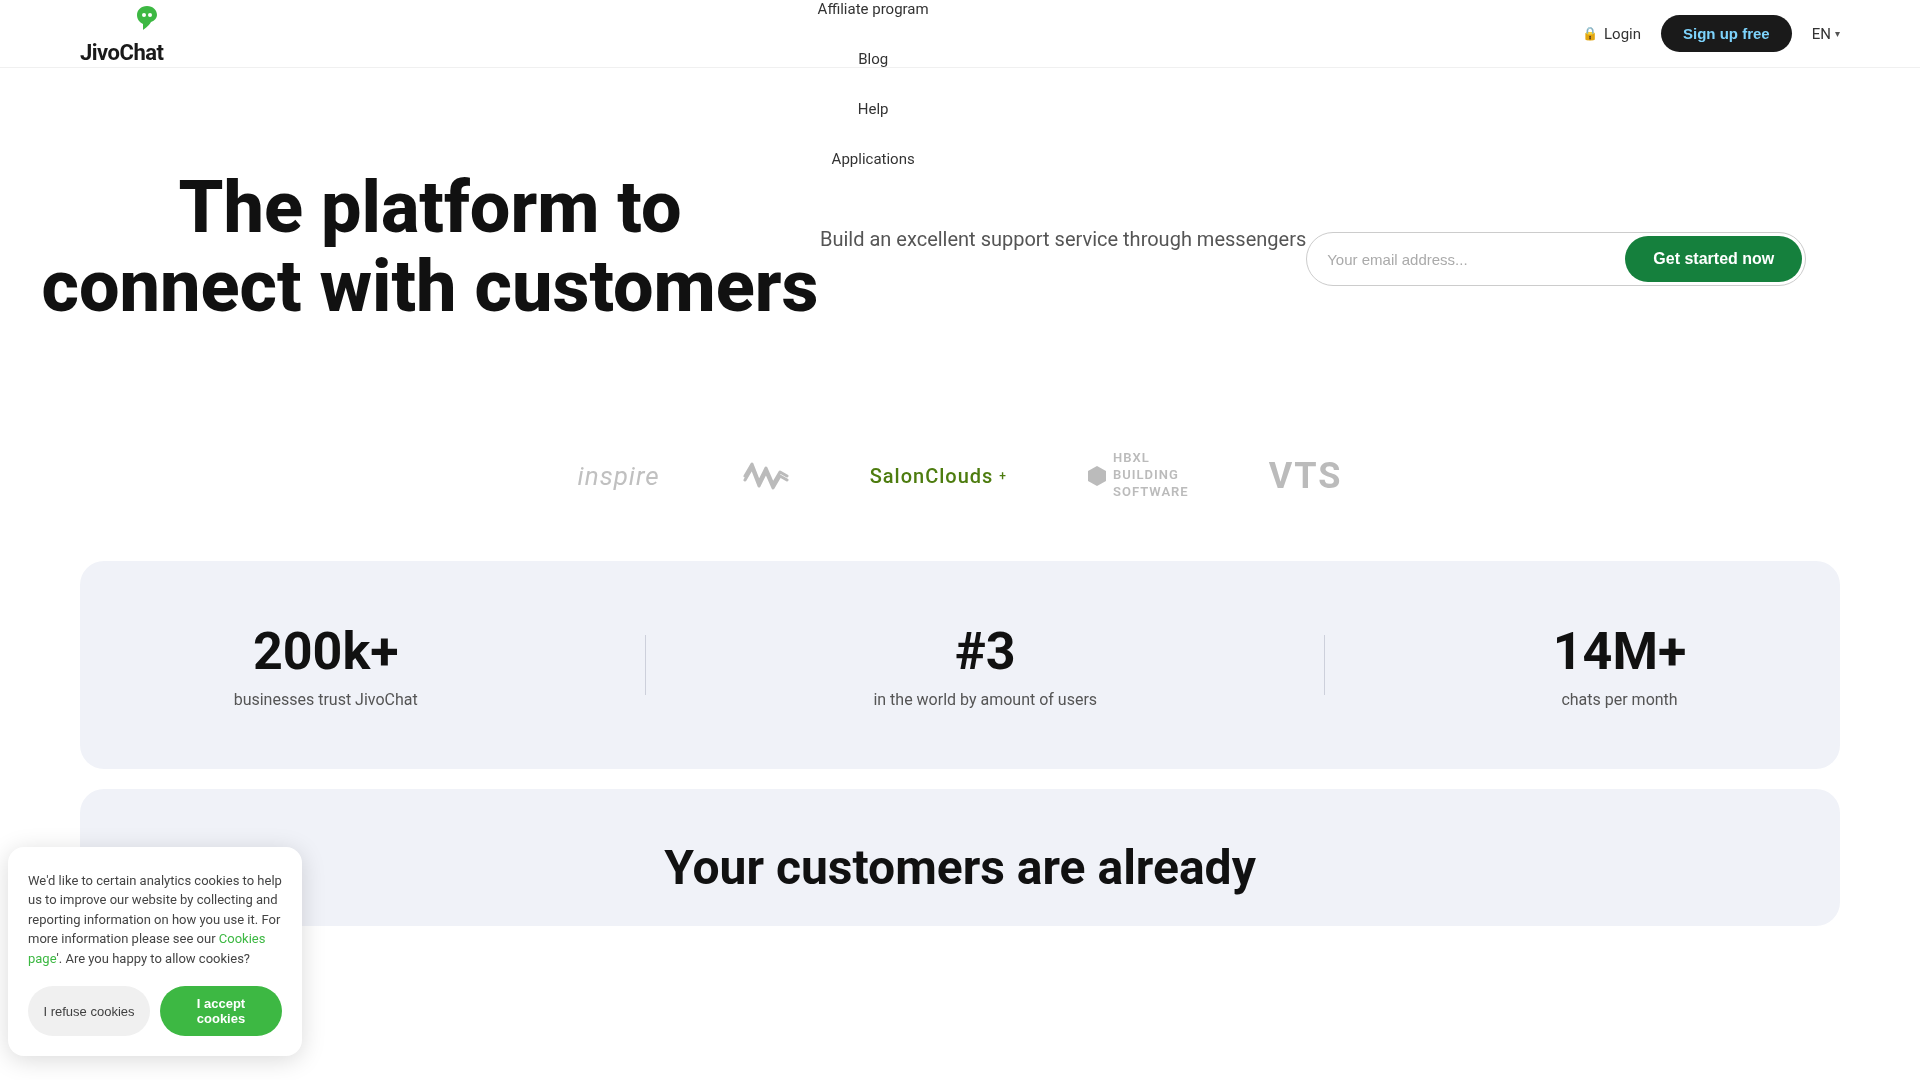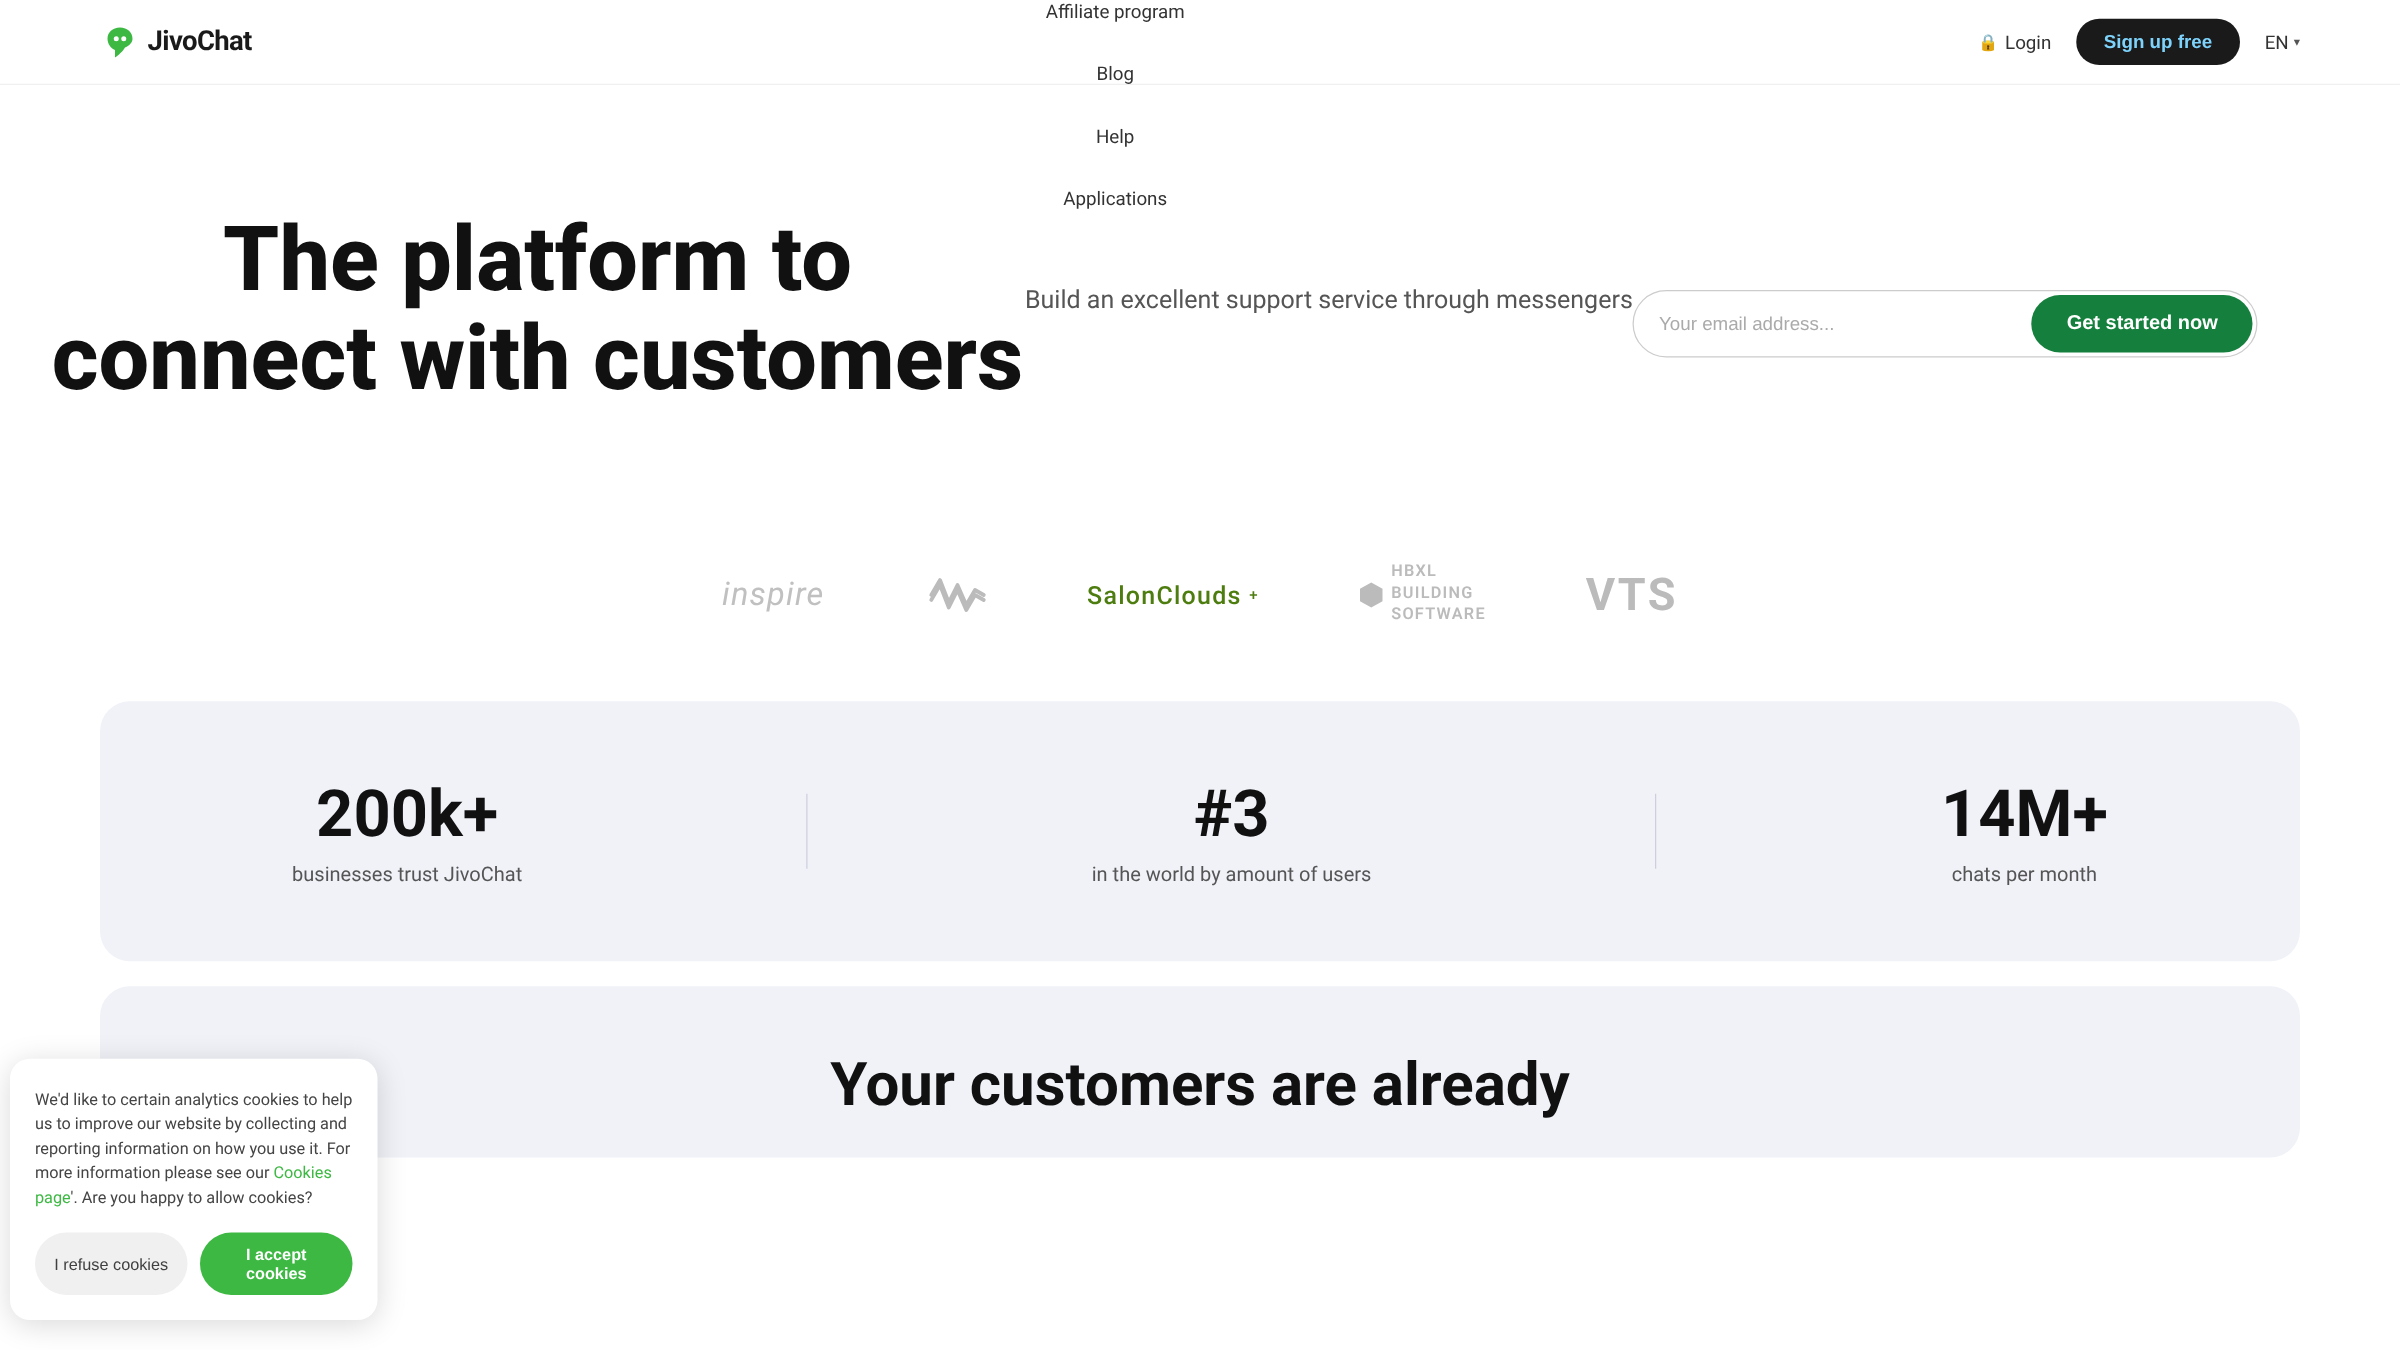--- a/index.html
+++ b/index.html
@@ -23,23 +23,24 @@
       padding: 0 80px;
       height: 68px;
       background: #fff;
       border-bottom: 1px solid #f0f0f0;
       position: sticky;
       top: 0;
       z-index: 100;
     }
     .logo-wrap {
       display: flex;
-      align-items: center;
+      align-items: flex-end;
       gap: 6px;
       text-decoration: none;
+      flex-direction: column;
     }
     .logo-icon {
       width: 32px;
       height: 32px;
     }
     .logo-text {
       font-size: 22px;
       font-weight: 700;
       color: #1a1a1a;
       letter-spacing: -0.5px;

